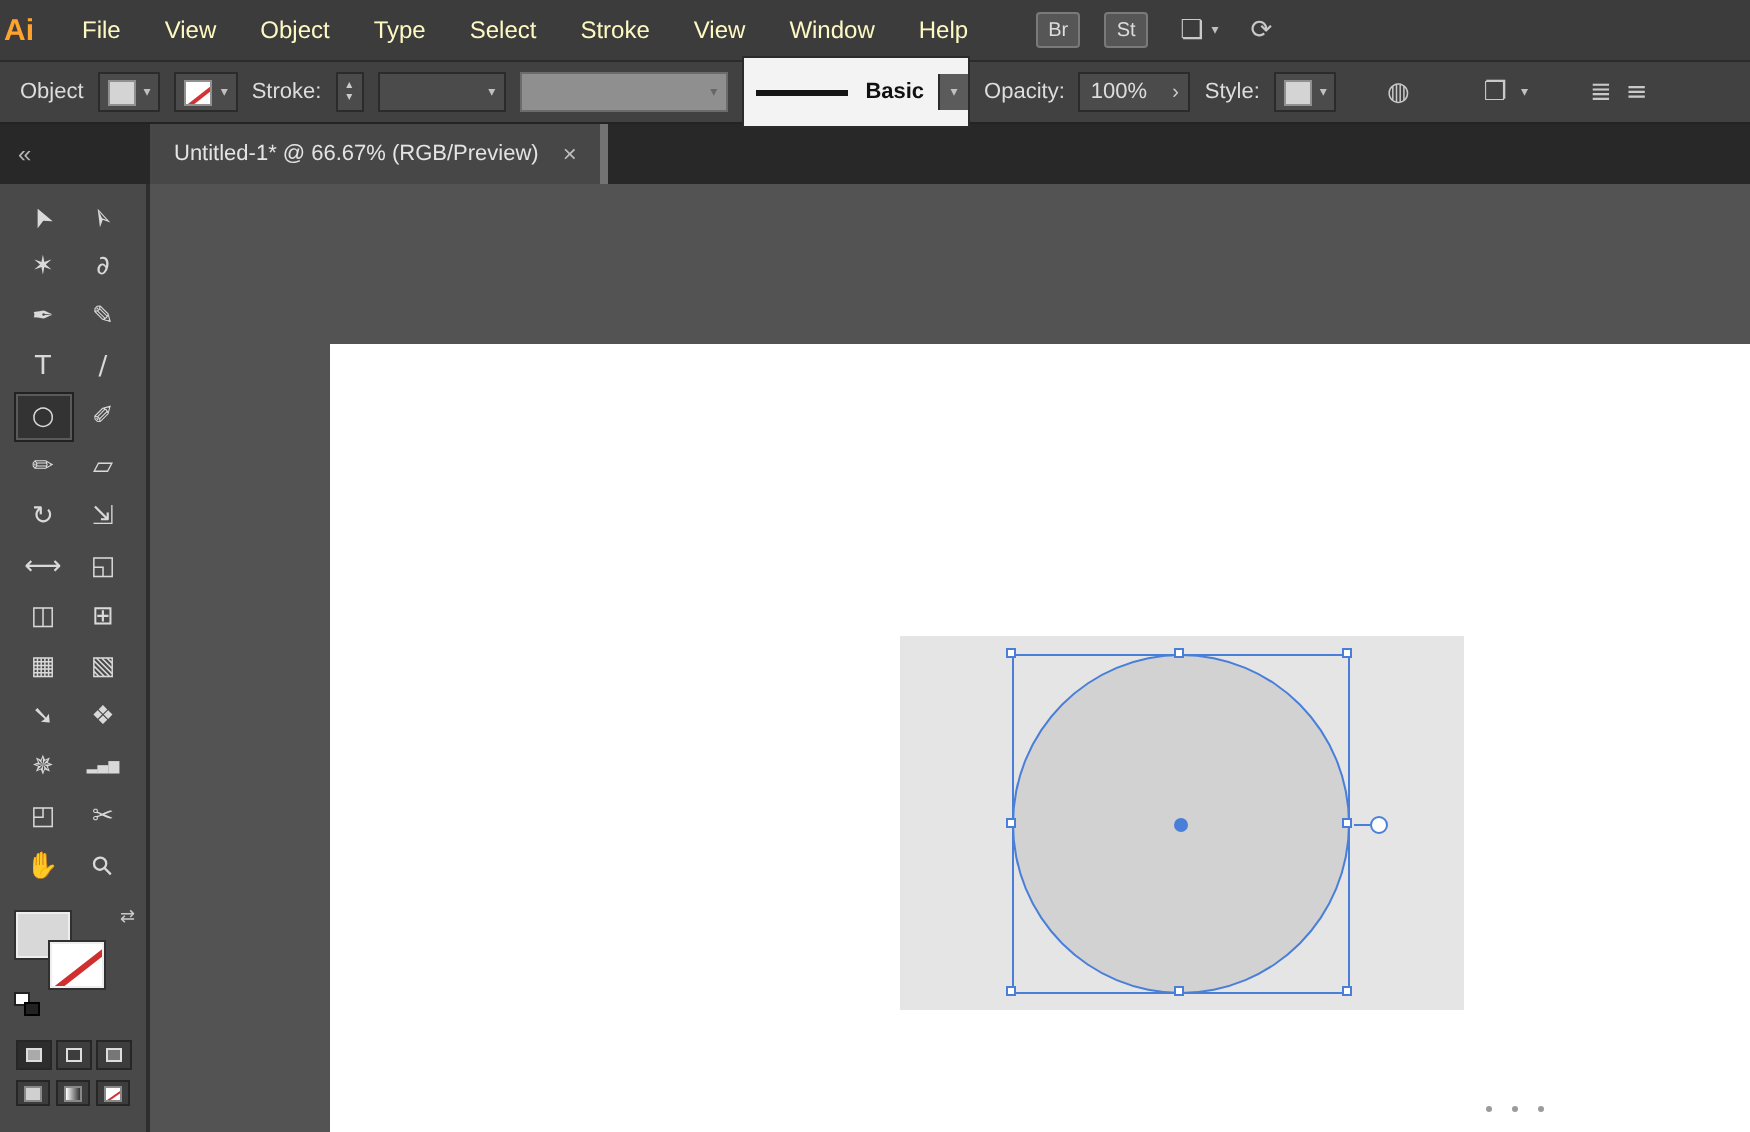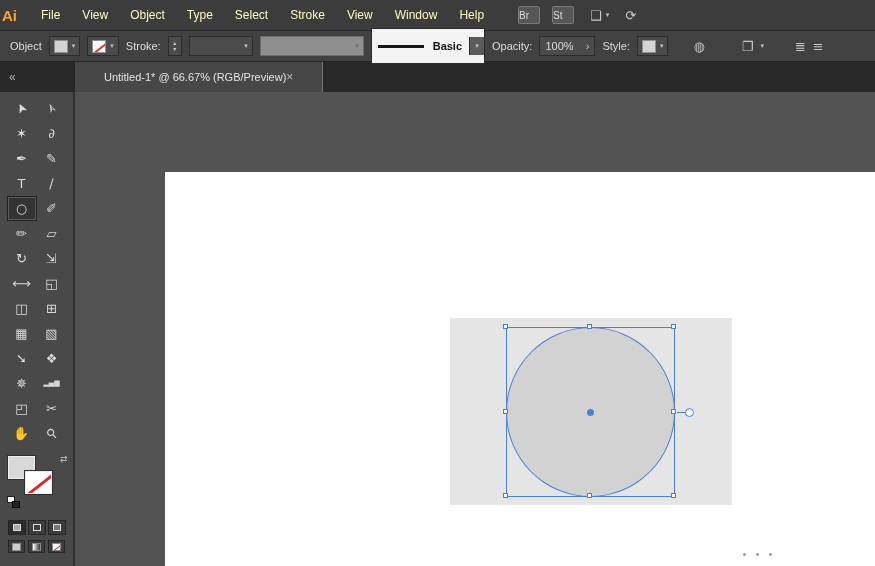--- a/index.html
+++ b/index.html
@@ -6,21 +6,21 @@
   html,body { width:875px; height:566px; overflow:hidden; }
   body { font-family:"Liberation Sans", sans-serif; }
   .app { position:relative; width:875px; height:566px; background:#3c3c3c; }
 
   
   .menubar { display:flex; align-items:center; height:30px; padding:0 2px; background:#3c3c3c; }
   .logo { color:#ffa32e; font-weight:bold; font-size:15px; margin-right:24px; }
   .menus { display:flex; align-items:center; }
   .menu { color:#fef9c3; font-size:12px; margin-right:22px; cursor:default; }
   .mb-btn { width:22px; height:18px; background:#565656; border:1px solid #7a7a7a; border-radius:2px;
-            color:#ddd; font-size:10px; line-height:15px; text-align:left; margin-left:12px; font-family:inherit; }
+            color:#ddd; font-size:10px; line-height:15px; text-align:center; margin-left:12px; font-family:inherit; }
   .mb-ic { color:#c9c9c9; font-size:13px; margin-left:16px; font-family:"DejaVu Sans",sans-serif; }
   .caret { font-size:7px; color:#c0c0c0; font-family:"DejaVu Sans",sans-serif; }
   .mb-caret { margin-left:4px; }
 
   
   .controlbar { display:flex; align-items:center; height:32px; padding:0 10px; gap:7px;
                 background:#414141; border-top:1px solid #2b2b2b; border-bottom:1px solid #232323;
                 color:#ddd; font-size:11px; }
   .combo { height:20px; display:flex; align-items:center; gap:4px; background:#4b4b4b;
            border:1px solid #2b2b2b; padding:0 4px; }
@@ -43,22 +43,22 @@
   .opfield { width:56px; height:20px; background:#4b4b4b; border:1px solid #2b2b2b;
              display:flex; align-items:center; justify-content:space-between; padding:0 5px; }
   .menu-arrow { color:#ccc; font-size:10px; }
   .cb-ic { color:#c9c9c9; font-size:13px; font-family:"DejaVu Sans",sans-serif; }
   .ml18 { margin-left:18px; } .ml30 { margin-left:30px; } .ml24 { margin-left:24px; }
 
   
   .tabrow { display:flex; height:30px; background:#282828; }
   .collapse { width:75px; display:flex; align-items:center; padding-left:9px; color:#b5b5b5; font-size:12px; }
   .tabs { flex:1; display:flex; }
-  .tab { display:inline-flex; align-items:center; padding:0 29px; background:#474747;
-         border-right:1px solid #737373; color:#e4e4e4; font-size:11px; }
+  .tab { display:inline-flex; align-items:center; gap:12px; padding:0 12px; background:#474747;
+         border-right:4px solid #737373; color:#e4e4e4; font-size:11px; }
   .tab-close { color:#bdbdbd; font-size:12px; }
 
   
   .main { display:flex; height:474px; }
   .toolbar { width:75px; background:#494949; border-right:2px solid #2e2e2e;
              display:flex; flex-direction:column; align-items:center; padding-top:4px; }
   .tools { display:grid; grid-template-columns:repeat(2,30px); }
   .tool { width:30px; height:25px; display:flex; align-items:center; justify-content:center; }
   .tool .g { color:#d9d9d9; font-size:13px; line-height:1; font-family:"DejaVu Sans",sans-serif; }
   .tool.selected { background:#333333; border:1px solid #222; box-shadow:inset 0 0 0 1px #5a5a5a; }

